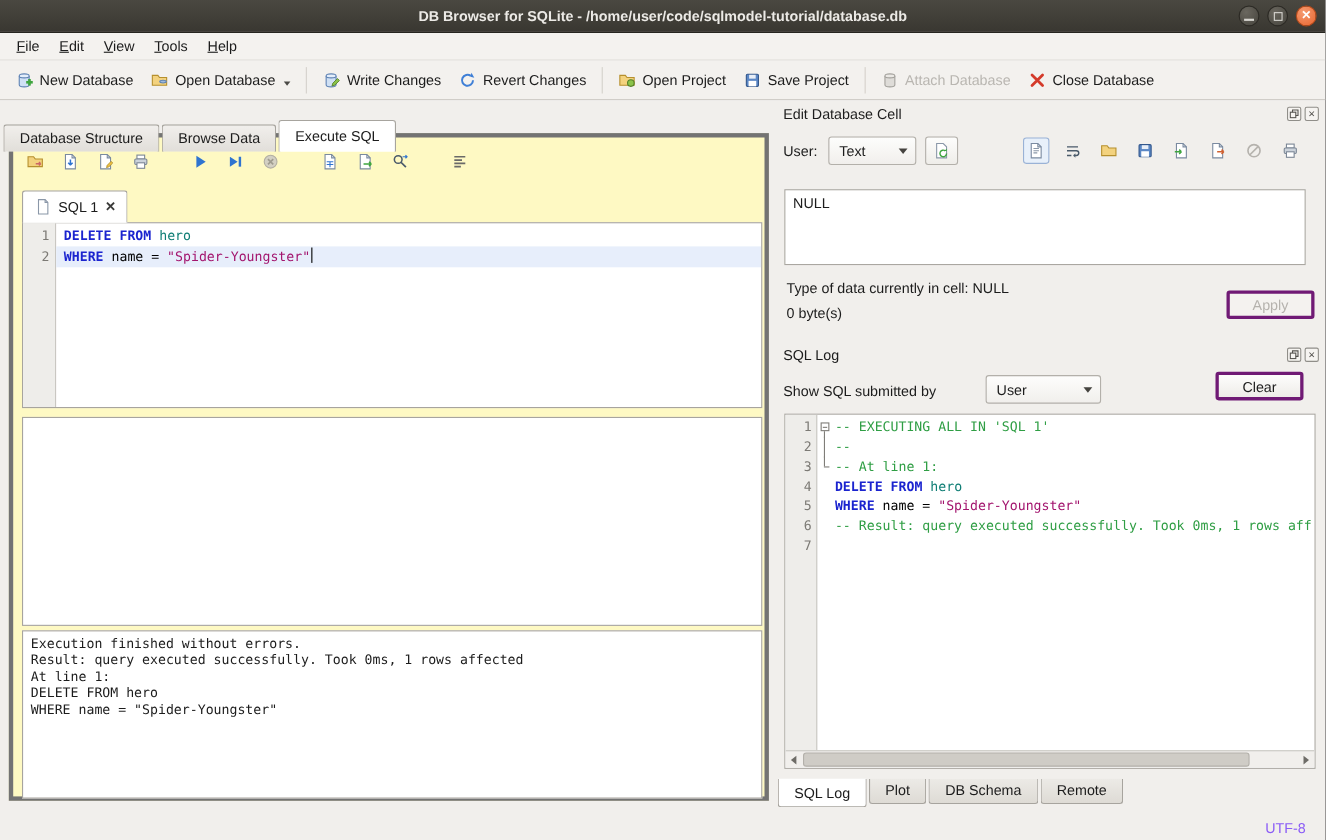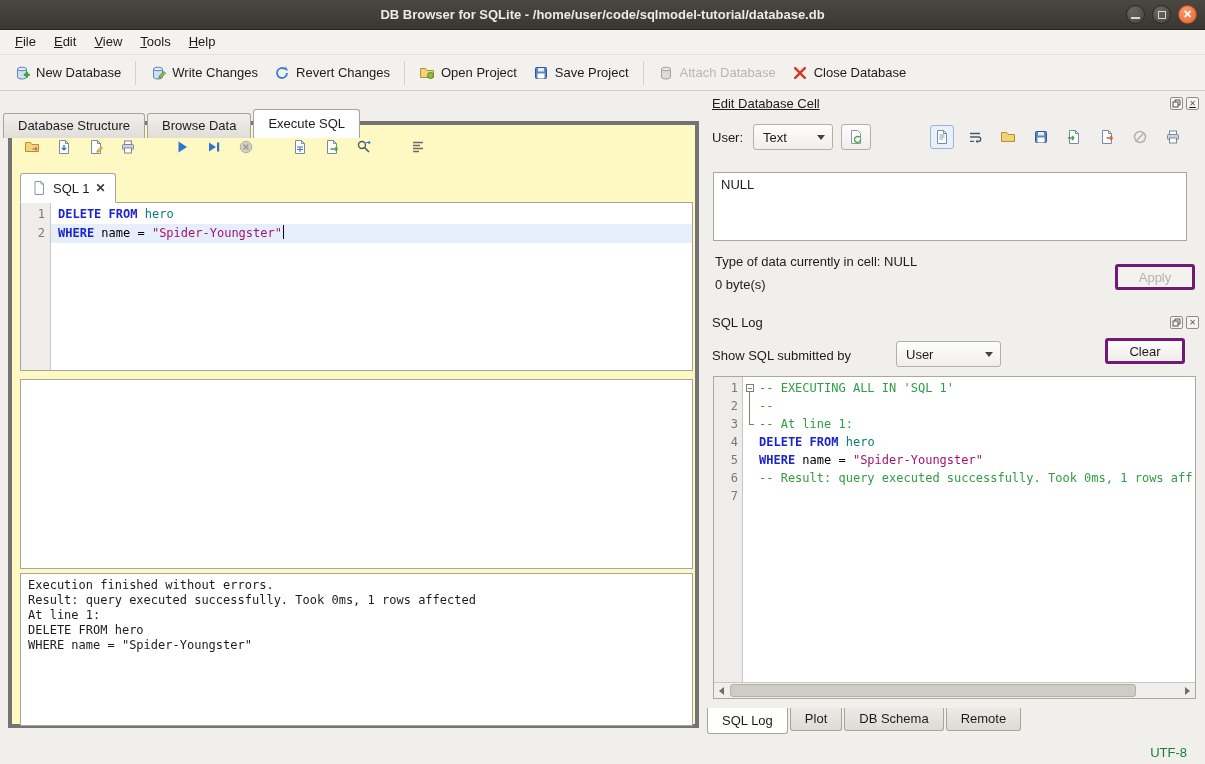--- a/index.html
+++ b/index.html
@@ -138,21 +138,21 @@
   .hthumb{position:absolute;left:1px;top:1px;bottom:1px;width:90%;background:#cfccc6;
     border:1px solid #b3b0aa;border-radius:3px;box-sizing:border-box;}
 
   .dock-tabs{position:absolute;left:4px;top:617px;height:26px;display:flex;align-items:flex-start;}
   .dtab{height:22px;line-height:22px;padding:0 14px;background:linear-gradient(#eceae6,#dedbd5);
     border:1px solid #a7a49e;border-top:none;margin-right:2px;border-radius:0 0 3px 3px;}
   .dtab.active{height:25px;line-height:25px;background:#fff;}
 
   
   .statusbar{position:absolute;left:0;bottom:0;width:100%;height:24px;display:flex;align-items:center;
-    justify-content:flex-end;padding-right:18px;box-sizing:border-box;color:#15803d;}
+    justify-content:flex-end;padding-right:18px;box-sizing:border-box;color:#8b5cf6;}
 </style>
 </head>
 <body>
 
 <div class="window">
 
   <div class="titlebar">
     <span>DB Browser for SQLite - /home/user/code/sqlmodel-tutorial/database.db</span>
     <div class="win-controls">
         <span class="wbtn">
@@ -177,20 +177,30 @@
       <div class="tbtn">
         <span class="icon">
           <svg viewBox="0 0 16 16">
             <path d="M3.5 4v8c0 1.2 2 2 4.5 2s4.5-.8 4.5-2V4" fill="#cfe0f4" stroke="#5f83b4"></path>
             <ellipse cx="8" cy="4" rx="4.5" ry="1.8" fill="#e4eefb" stroke="#5f83b4"></ellipse>
             <rect x="9.8" y="8.6" width="6" height="2.4" fill="#3fa53f"></rect>
             <rect x="11.6" y="6.8" width="2.4" height="6" fill="#3fa53f"></rect>
           </svg>
         </span>
         <span>New Database</span>
+      </div>
+      <div class="tbtn">
+        <span class="icon">
+          <svg viewBox="0 0 16 16">
+            <path d="M1.5 12.5v-9h5l1.5 2h6.5v7z" fill="#f3d27e" stroke="#b6902e"></path>
+            <ellipse cx="11.2" cy="9.2" rx="3" ry="1.2" fill="#9db9dd" stroke="#5f83b4"></ellipse>
+          </svg>
+        </span>
+        <span>Open Database</span>
+        <span class="dd"></span>
       </div>
       <div class="tsep"></div>
       <div class="tbtn">
         <span class="icon">
           <svg viewBox="0 0 16 16">
             <path d="M3.5 4v8c0 1.2 2 2 4.5 2s4.5-.8 4.5-2V4" fill="#cfe0f4" stroke="#5f83b4"></path>
             <ellipse cx="8" cy="4" rx="4.5" ry="1.8" fill="#e4eefb" stroke="#5f83b4"></ellipse>
             <path d="M8.8 13.2l.8-2.6 4.2-4.2 1.8 1.8-4.2 4.2z" fill="#8bc34a" stroke="#55812a" stroke-width="0.8"></path>
           </svg>
         </span>
@@ -375,21 +385,21 @@
           <div>Result: query executed successfully. Took 0ms, 1 rows affected</div>
           <div>At line 1:</div>
           <div>DELETE FROM hero</div>
           <div>WHERE name = "Spider-Youngster"</div>
         </div>
     </div>
   </div>
 
   <div class="right-pane">
 
-    <div class="dock-header" style="top:2px;text-decoration:underline;">
+    <div class="dock-header" style="top:2px;">
       <span class="dh-label">Edit Database Cell</span>
       <span class="dock-icons">
         <span class="dicon">
             <svg viewBox="0 0 9 9">
               <rect x="1" y="3" width="5" height="5" fill="none" stroke="#55534f"></rect>
               <path d="M3 3V1h5v5H6" fill="none" stroke="#55534f"></path>
             </svg>
           </span>
         <span class="dicon">✕</span>
       </span>

